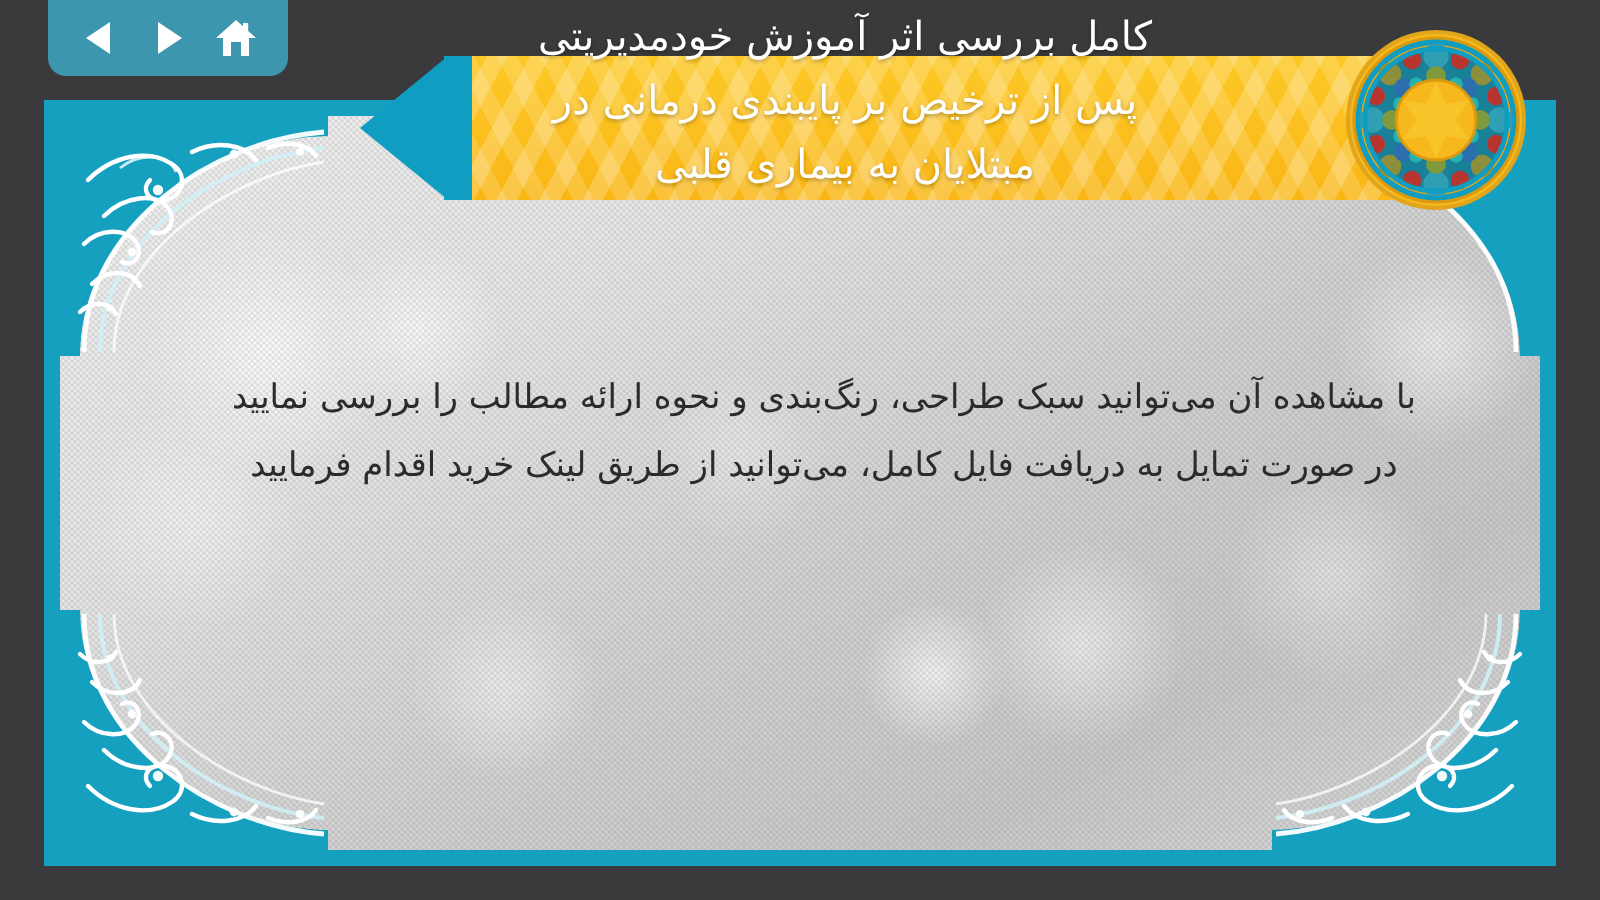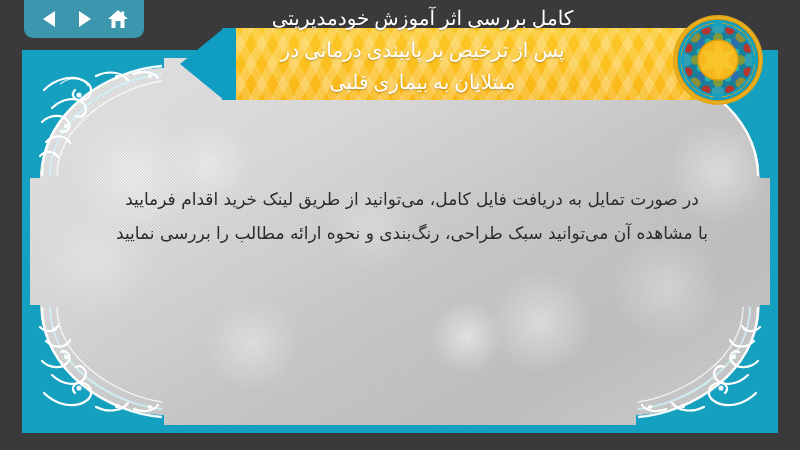--- a/index.html
+++ b/index.html
@@ -70,21 +70,20 @@
     border-top:36px solid transparent;border-bottom:36px solid transparent;
     border-right:44px solid #0f9ec2;
   }
   .band-tab{position:absolute;left:222px;top:28px;width:14px;height:72px;background:#0f9ec2;}
   .title{
     position:absolute;left:180px;top:2px;width:485px;
     text-align:center;direction:rtl;
     color:#ffffff;font-size:20px;line-height:32px;
     text-shadow:0 1px 2px rgba(0,0,0,.28);
     white-space:pre-line;
-    font-family:Liberation Serif, serif;
   }
   .medallion{position:absolute;left:672px;top:14px;width:92px;height:92px;}
   .medallion svg{display:block;}
 
   
   .body-text{
     position:absolute;left:40px;top:132px;width:700px;
     direction:rtl;text-align:center;
     color:#2b2b2b;font-size:17px;line-height:34px;
     z-index:20;
@@ -202,22 +201,22 @@
 
     <div class="corner c-tr">
       <svg viewBox="0 0 150 135">
         <path d="M8 8 L142 8 L142 18 C90 18 18 60 18 128 L8 128 Z" fill="#16a0c0"></path>
         <path d="M8 8 L8 128 L18 128 C18 60 90 18 142 18 L142 8 Z" fill="#16a0c0"></path>
         <path d="M140 16 C86 20 20 62 20 126" stroke="#ffffff" stroke-width="2.4" fill="none" opacity=".95"></path>
       </svg>
     </div>
 
     <div class="body-text">
+      <span class="body-line">با مشاهده آن می‌توانید سبک طراحی، رنگ‌بندی و نحوه ارائه مطالب را بررسی نمایید</span>
       <span class="body-line">در صورت تمایل به دریافت فایل کامل، می‌توانید از طریق لینک خرید اقدام فرمایید</span>
-      <span class="body-line">با مشاهده آن می‌توانید سبک طراحی، رنگ‌بندی و نحوه ارائه مطالب را بررسی نمایید</span>
     </div>
   </div>
 
   <div class="header">
     <div class="band-arrow"></div>
     <div class="band"></div>
     <div class="band-tab"></div>
     <div class="title">کامل بررسی اثر آموزش خودمدیریتی
 پس از ترخیص بر پایبندی درمانی در
 مبتلایان به بیماری قلبی</div>

